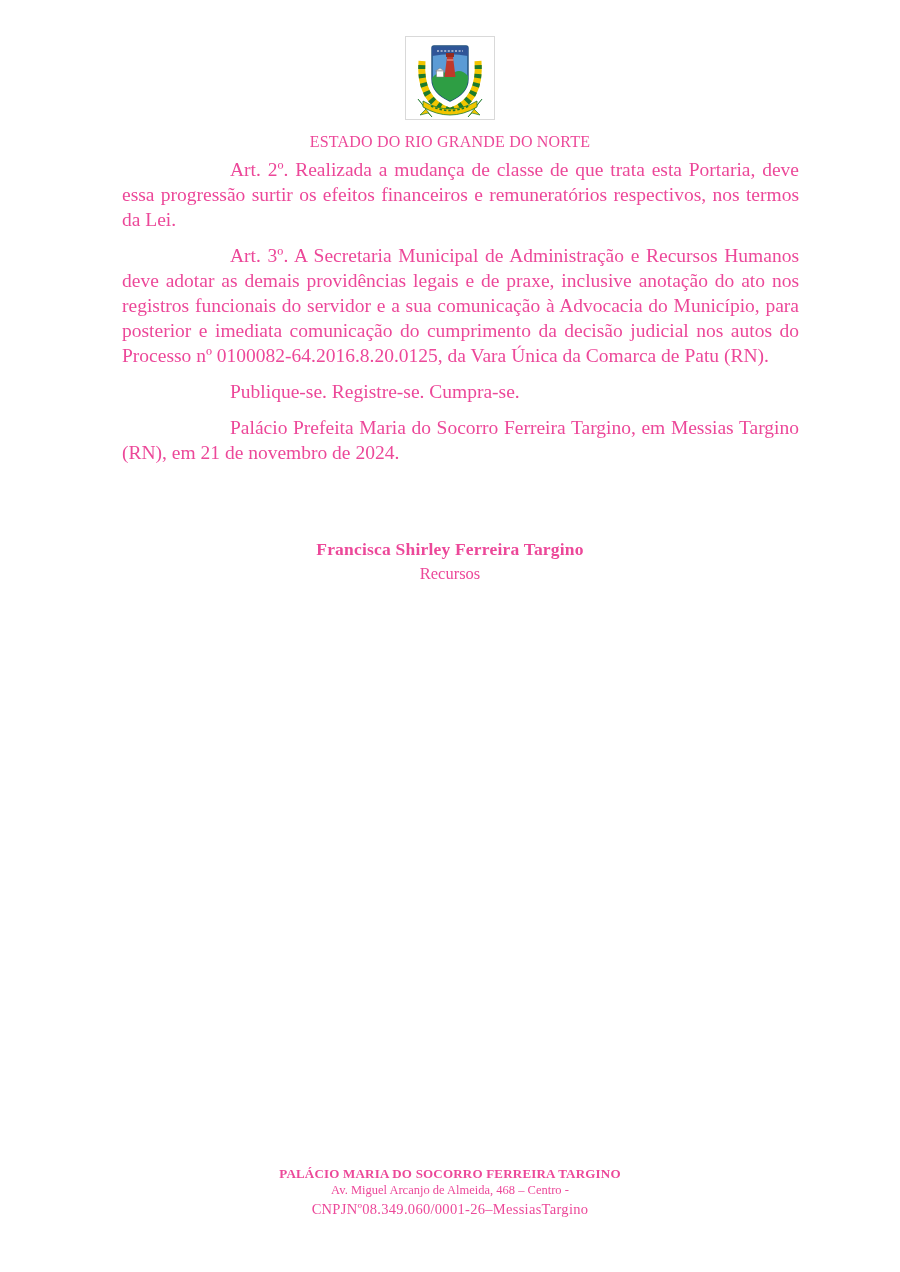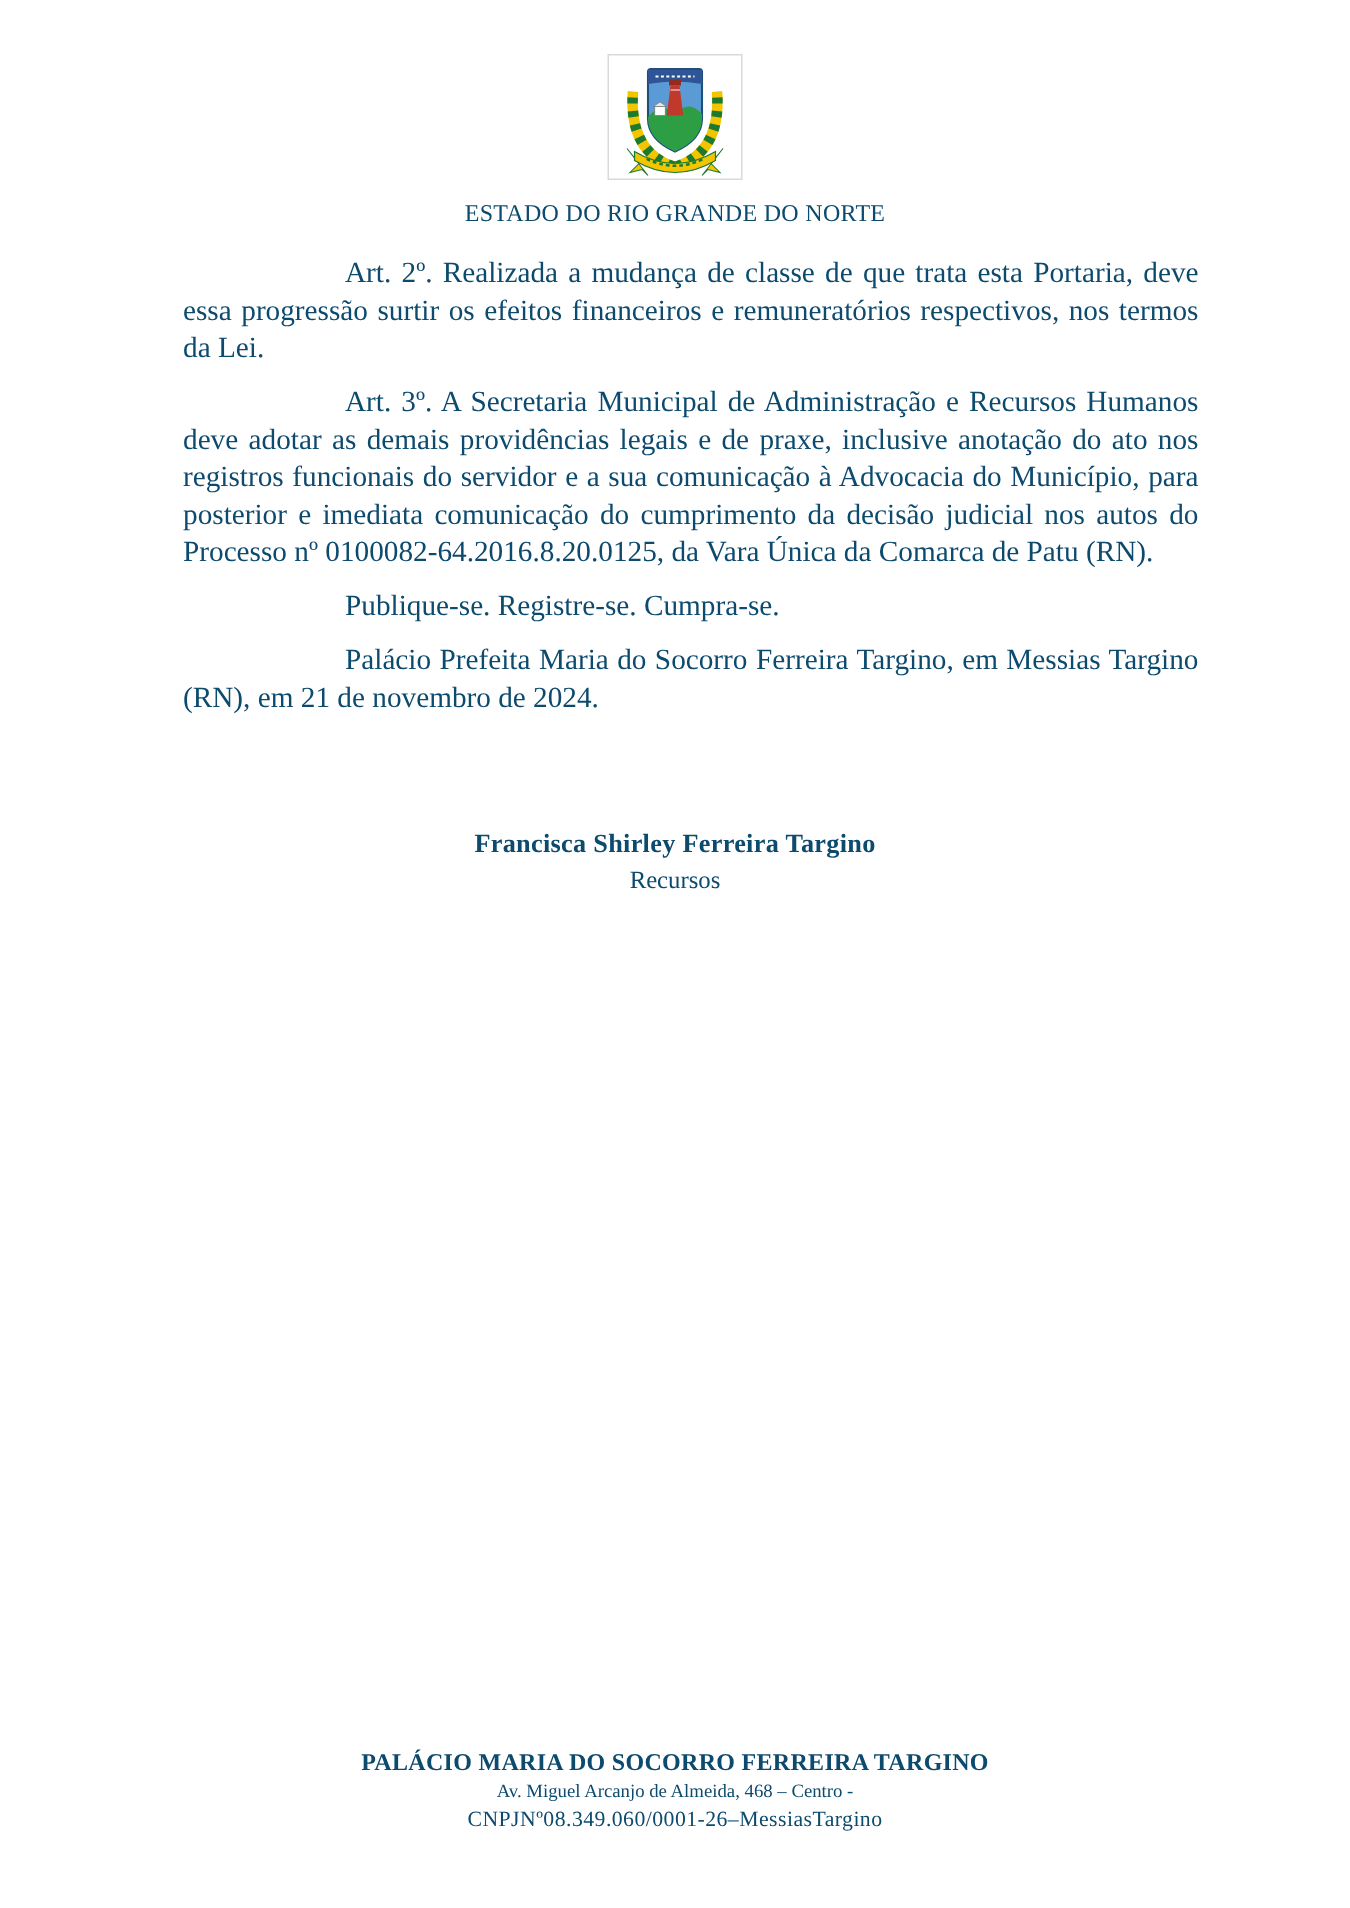--- a/index.html
+++ b/index.html
@@ -6,21 +6,21 @@
     margin: 0;
     padding: 0;
     background: #ffffff;
   }
   .page {
     position: relative;
     width: 900px;
     height: 1272px;
     background: #ffffff;
     font-family: "Liberation Serif", serif;
-    color: #0c4a6e;
+    color: #ec4899;
     overflow: hidden;
   }
   
   .doc-header {
     padding-top: 36px;
     text-align: center;
   }
   .logo-wrap {
     display: inline-block;
     line-height: 0;
@@ -40,21 +40,21 @@
     letter-spacing: -0.3px;
   }
   .office-subtitle {
     margin-top: 1px;
     font-size: 15px;
     font-weight: 700;
     letter-spacing: 0.2px;
   }
   
   .doc-body {
-    margin-top: 18px;
+    margin-top: 6px;
     padding: 0 101px 0 122px;
   }
   .doc-body p {
     margin: 0 0 11px 0;
     font-size: 19.5px;
     line-height: 25px;
     text-align: justify;
     text-indent: 108px;
   }
   
@@ -74,21 +74,21 @@
   
   .doc-footer {
     position: absolute;
     left: 0;
     right: 0;
     top: 1166px;
     text-align: center;
     line-height: 1.25;
   }
   .footer-line1 {
-    font-size: 16px;
+    font-size: 13px;
     font-weight: 700;
     letter-spacing: 0.2px;
   }
   .footer-line2 {
     margin-top: 1px;
     font-size: 12.5px;
   }
   .footer-line3 {
     margin-top: 1px;
     font-size: 14.5px;

